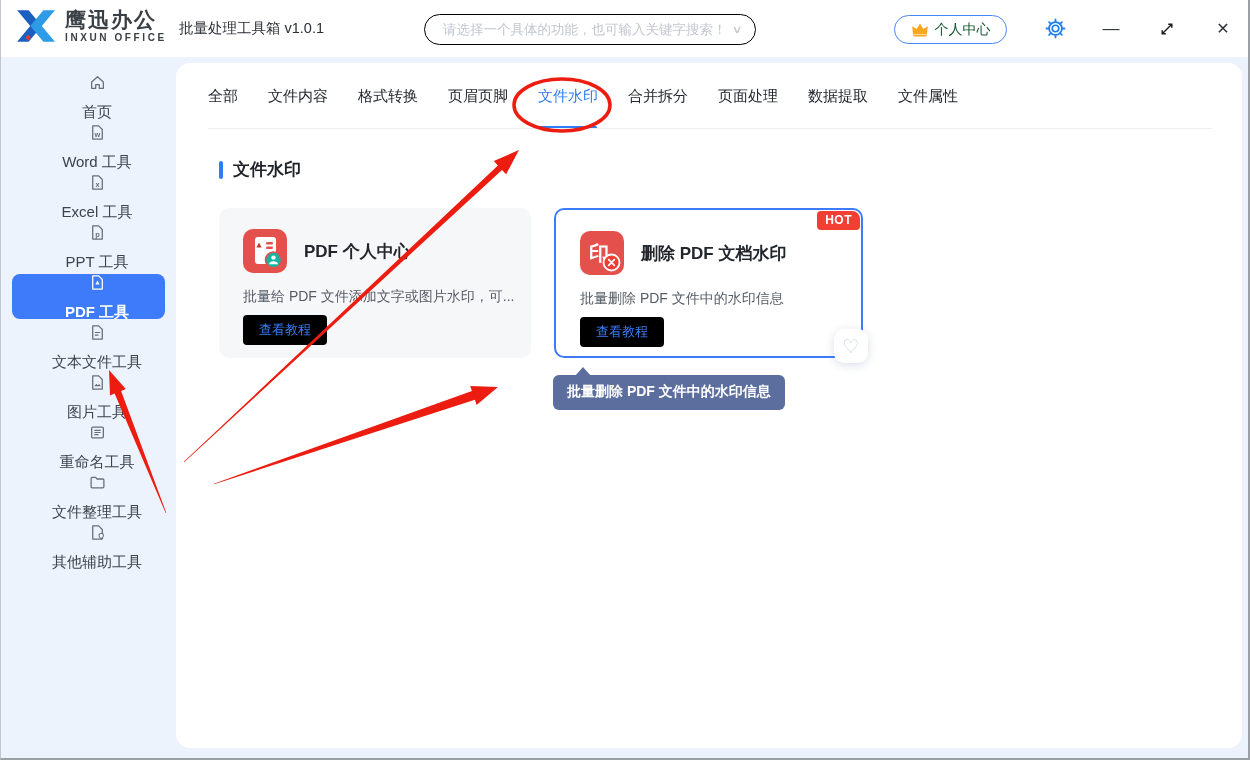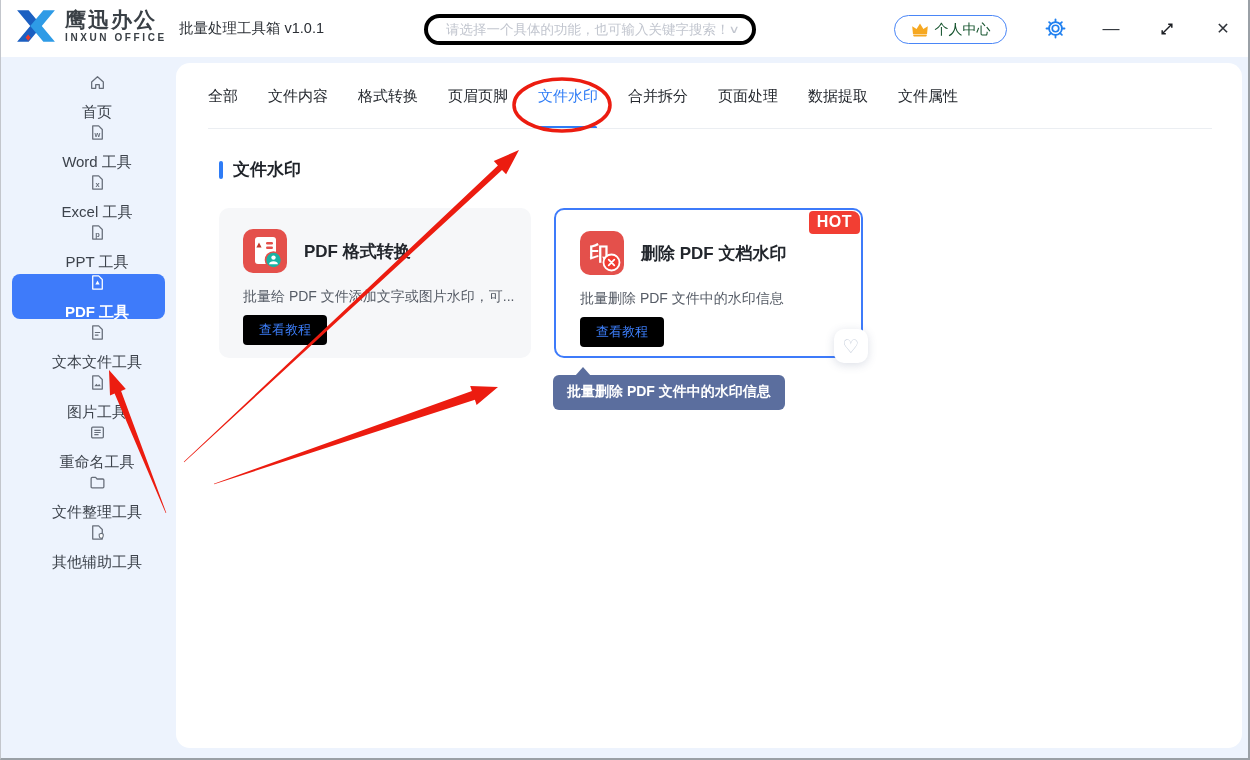--- a/index.html
+++ b/index.html
@@ -13,21 +13,21 @@
 
   
   .header { position:absolute; left:0; top:0; width:100%; height:57px; background:#fff; z-index:5; }
   .logo { position:absolute; left:14px; top:8px; display:flex; align-items:center; gap:8px; }
   .logo-text { display:flex; flex-direction:column; line-height:1; }
   .logo-cn { font-size:21px; font-weight:bold; color:#3a4046; letter-spacing:2px; }
   .logo-en { font-size:10px; font-weight:bold; color:#3a4046; letter-spacing:2.6px; margin-top:3px; }
   .app-title { position:absolute; left:178px; top:0; height:57px; display:flex; align-items:center;
                font-size:14.5px; color:#2b2f35; }
   .search { position:absolute; left:423px; top:14px; width:332px; height:31px;
-            border:4px solid #000000; border-radius:16px; background:#fff;
+            border:1px solid #000000; border-radius:16px; background:#fff;
             display:flex; align-items:center; justify-content:space-between;
             padding:0 14px 0 18px; color:#c2c6cf; font-size:13.5px; cursor:pointer; }
   .search .chev { font-size:11px; color:#c2c6cf; transform:scaleX(1.4); }
   .user-center { position:absolute; left:893px; top:15px; width:113px; height:29px;
                  border:1px solid #4a86f7; border-radius:15px; background:#fff;
                  display:flex; align-items:center; justify-content:center; gap:6px;
                  color:#14532d; font-size:14px; cursor:pointer; }
   .icon-btn { position:absolute; top:0; height:57px; display:flex; align-items:center; justify-content:center;
               cursor:pointer; color:#30343a; }
   .gear-btn   { left:1040px; width:28px; }
@@ -61,21 +61,21 @@
   .card { position:absolute; top:145px; height:150px; border-radius:10px; cursor:pointer; }
   .card1 { left:43px; width:312px; background:#f6f7f9; }
   .card2 { left:378px; width:309px; background:#fff; border:2px solid #3e7bfa; }
   .card-head { position:absolute; left:24px; top:21px; display:flex; align-items:center; gap:17px; }
   .card-title { font-size:17px; font-weight:bold; color:#22262c; }
   .card-desc { position:absolute; left:24px; top:80px; font-size:14px; color:#565c66; white-space:nowrap; }
   .tutorial-btn { position:absolute; left:24px; top:107px; background:#000000; color:#3b7cf6;
                   border:none; font-size:13px; padding:6px 16px; border-radius:4px; cursor:pointer;
                   font-family:inherit; }
   .hot-badge { position:absolute; top:1px; right:1px; background:#f23e33; color:#fff; font-weight:bold;
-               font-size:16px; padding:2px 8px 3px; border-radius:4px 8px 4px 4px; letter-spacing:.5px; }
+               font-size:12px; padding:2px 8px 3px; border-radius:4px 8px 4px 4px; letter-spacing:.5px; }
   .fav-btn { position:absolute; right:-7px; bottom:-7px; width:34px; height:34px; background:#fff;
              border-radius:10px; box-shadow:0 2px 10px rgba(60,80,120,.18);
              display:flex; align-items:center; justify-content:center;
              color:#c7cfdc; font-size:19px; cursor:pointer; }
 
   .tooltip { position:absolute; left:377px; top:312px; background:#5b6e9e; color:#fff;
              font-size:14px; font-weight:bold; padding:8px 14px 9px; border-radius:6px; white-space:nowrap; }
   .tooltip::before { content:""; position:absolute; left:22px; top:-8px;
                      border-left:8px solid transparent; border-right:8px solid transparent;
                      border-bottom:9px solid #5b6e9e; }
@@ -263,21 +263,21 @@
         <svg width="44" height="44" viewBox="0 0 44 44">
           <rect x="0" y="0" width="44" height="44" rx="10" fill="#e4504b"></rect>
           <rect x="12" y="8" width="21" height="27" rx="3" fill="#fff"></rect>
           <path d="M16 13.5l2.6 5h-5.2z" fill="#c0392b"></path>
           <rect x="23" y="13" width="7" height="2.4" rx="1.2" fill="#e4504b"></rect>
           <rect x="23" y="17.6" width="7" height="2.4" rx="1.2" fill="#e4504b"></rect>
           <circle cx="30.5" cy="31" r="8" fill="#17b3a3" stroke="#e4504b" stroke-width="1.6"></circle>
           <circle cx="30.5" cy="28.6" r="2.2" fill="#fff"></circle>
           <path d="M26 35.2a4.6 3.6 0 0 1 9 0z" fill="#fff"></path>
         </svg>
-        <span class="card-title">PDF 格式转换</span>
+        <span class="card-title">PDF 个人中心</span>
       </div>
       <div class="card-desc">批量给 PDF 文件添加文字或图片水印，可...</div>
       <button class="tutorial-btn">查看教程</button>
     </div>
 
     <div class="card card2">
       <div class="hot-badge">HOT</div>
       <div class="card-head">
         <svg width="44" height="44" viewBox="0 0 44 44">
           <rect x="0" y="0" width="44" height="44" rx="10" fill="#e4504b"></rect>

